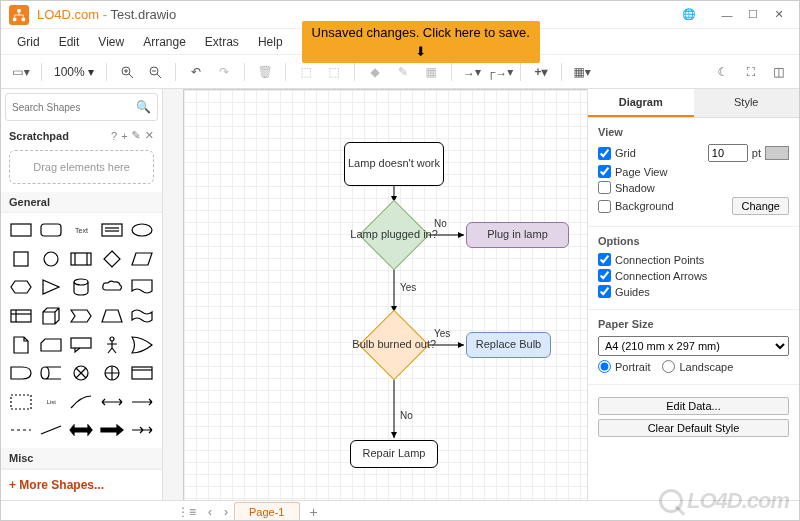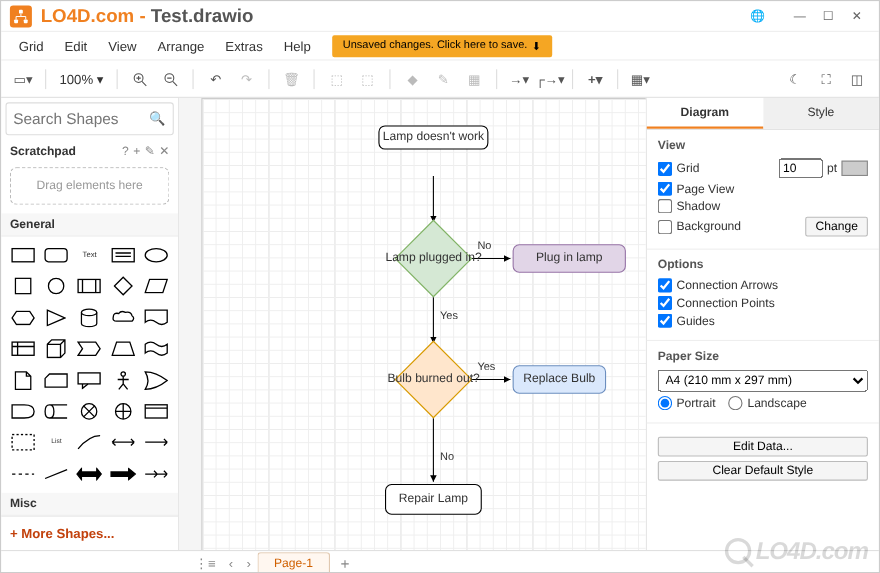--- a/index.html
+++ b/index.html
@@ -2,45 +2,45 @@
 <html><head>
 <meta charset="utf-8">
 <style>
 * { box-sizing: border-box; margin: 0; padding: 0; font-family: -apple-system, BlinkMacSystemFont, "Segoe UI", Arial, sans-serif; }
 body { width: 800px; height: 521px; background: #fff; font-size: 12px; color: #333; overflow: hidden; position: relative; border: 1px solid #ccc; }
 
 
 .titlebar { height: 28px; display: flex; align-items: center; padding: 0 8px; border-bottom: 1px solid #eee; }
 .app-icon { width: 20px; height: 20px; background: #f08020; border-radius: 3px; margin-right: 8px; display: flex; align-items: center; justify-content: center; }
 .app-icon svg { width: 14px; height: 14px; fill: #fff; }
-.title { color: #f08020; font-size: 17px; font-weight: 700; flex: 1; }
+.title { color: #f08020; font-size: 13px; font-weight: 400; flex: 1; }
 .title .file { color: #555; }
 .win-ctrl { display: flex; gap: 2px; align-items: center; }
 .win-ctrl span { width: 24px; text-align: center; cursor: pointer; color: #666; font-size: 11px; }
 .globe { margin-right: 12px; }
 
 
 .menubar { height: 26px; display: flex; align-items: center; padding: 0 8px; gap: 3px; border-bottom: 1px solid #eee; }
 .menubar .mi { padding: 3px 8px; cursor: pointer; border-radius: 3px; }
-.save-banner { background: #f5a623; color: #000; padding: 4px 10px; border-radius: 2px; font-size: 10px; margin-left: 8px; cursor: pointer; display: flex; align-items: center; gap: 4px; }
+.save-banner { background: #f5a623; color: #000; padding: 4px 10px; border-radius: 2px; font-size: 13px; margin-left: 8px; cursor: pointer; display: flex; align-items: center; gap: 4px; flex-direction: column; }
 
 
 .toolbar { height: 34px; display: flex; align-items: center; padding: 0 8px; gap: 4px; border-bottom: 1px solid #e0e0e0; }
 .tb-item { width: 24px; height: 24px; display: flex; align-items: center; justify-content: center; cursor: pointer; border-radius: 3px; color: #555; }
 .tb-sep { width: 1px; height: 18px; background: #ddd; margin: 0 4px; }
 .zoom { font-size: 12px; padding: 0 4px; cursor: pointer; }
 .tb-right { margin-left: auto; display: flex; gap: 4px; }
 
 
 .main { display: flex; height: calc(521px - 28px - 26px - 34px - 22px); }
 
 
 .left { width: 162px; border-right: 1px solid #e0e0e0; display: flex; flex-direction: column; overflow: hidden; }
 .search-row { padding: 6px; display: flex; align-items: center; border: 1px solid #ddd; margin: 4px; border-radius: 3px; }
-.search-row input { border: none; flex: 1; outline: none; font-size: 14px; min-width: 0; }
+.search-row input { border: none; flex: 1; outline: none; font-size: 10px; min-width: 0; }
 .scratchpad-hdr { display: flex; align-items: center; padding: 4px 8px; font-size: 11px; }
 .scratchpad-hdr .sp-title { flex: 1; font-weight: 600; }
 .scratchpad-hdr span.ico { margin-left: 4px; color: #888; cursor: pointer; }
 .drag-zone { margin: 4px 8px 8px; border: 1px dashed #bbb; border-radius: 6px; padding: 10px; text-align: center; color: #999; font-size: 11px; }
 .section-hdr { padding: 4px 8px; font-weight: 600; font-size: 11px; border-bottom: 1px solid #eee; background: #f7f7f7; }
 .shapes-grid { display: grid; grid-template-columns: repeat(5, 1fr); gap: 2px; padding: 4px 6px; overflow-y: auto; flex: 1; }
 .shape-cell { height: 26px; display: flex; align-items: center; justify-content: center; cursor: pointer; }
 .shape-cell svg { stroke: #000; fill: none; stroke-width: 1.2; }
 .more-shapes { padding: 8px; color: #c2410c; font-weight: 600; font-size: 12px; cursor: pointer; border-top: 1px solid #eee; }
 
@@ -398,21 +398,21 @@
             <marker id="ah" markerWidth="8" markerHeight="8" refX="6" refY="3" orient="auto">
               <path d="M0 0 L6 3 L0 6 Z" fill="#000"></path>
             </marker>
           </defs>
         <path d="M210 70 V112" stroke="#000" fill="none" marker-end="url(#ah)"></path>
         <path d="M240 145 H280" stroke="#000" fill="none" marker-end="url(#ah)"></path>
         <path d="M210 178 V222" stroke="#000" fill="none" marker-end="url(#ah)"></path>
         <path d="M240 255 H280" stroke="#000" fill="none" marker-end="url(#ah)"></path>
         <path d="M210 288 V348" stroke="#000" fill="none" marker-end="url(#ah)"></path>
       </svg>
-      <div class="node rect" style="left:160px;top:24px;width:100px;height:22px">Lamp doesn't work</div>
+      <div class="node rect" style="left:160px;top:52px;width:100px;height:44px">Lamp doesn't work</div>
       <div class="node diamond" style="left:185px;top:120px;width:50px;height:50px;background:#d5e8d4;border-color:#82b366">
           <div class="label">Lamp
 plugged in?</div>
         </div>
       <div class="edge-label" style="left:250px;top:128px">No</div>
       <div class="node pill" style="left:282px;top:132px;width:103px;height:26px;background:#e1d5e7;border-color:#9673a6">Plug in lamp</div>
       <div class="edge-label" style="left:216px;top:192px">Yes</div>
       <div class="node diamond" style="left:185px;top:230px;width:50px;height:50px;background:#ffe6cc;border-color:#d79b00">
           <div class="label">Bulb
 burned out?</div>
@@ -451,25 +451,25 @@
           <input type="checkbox" style="">
           <span>Background</span>
           <span style="flex:1"></span>
           <button class="btn">Change</button>
         </div>
     </div>
     <div class="right-section">
       <div class="hdr">Options</div>
       <div class="row">
           <input type="checkbox" checked="" style="">
+          <span>Connection Points</span>
+        </div>
+      <div class="row">
+          <input type="checkbox" checked="" style="">
           <span>Connection Arrows</span>
-        </div>
-      <div class="row">
-          <input type="checkbox" checked="" style="">
-          <span>Connection Points</span>
         </div>
       <div class="row">
           <input type="checkbox" checked="" style="">
           <span>Guides</span>
         </div>
     </div>
     <div class="right-section">
       <div class="hdr">Paper Size</div>
       <select><option>A4 (210 mm x 297 mm)</option></select>
       <div class="row" style="margin-top:4px">

